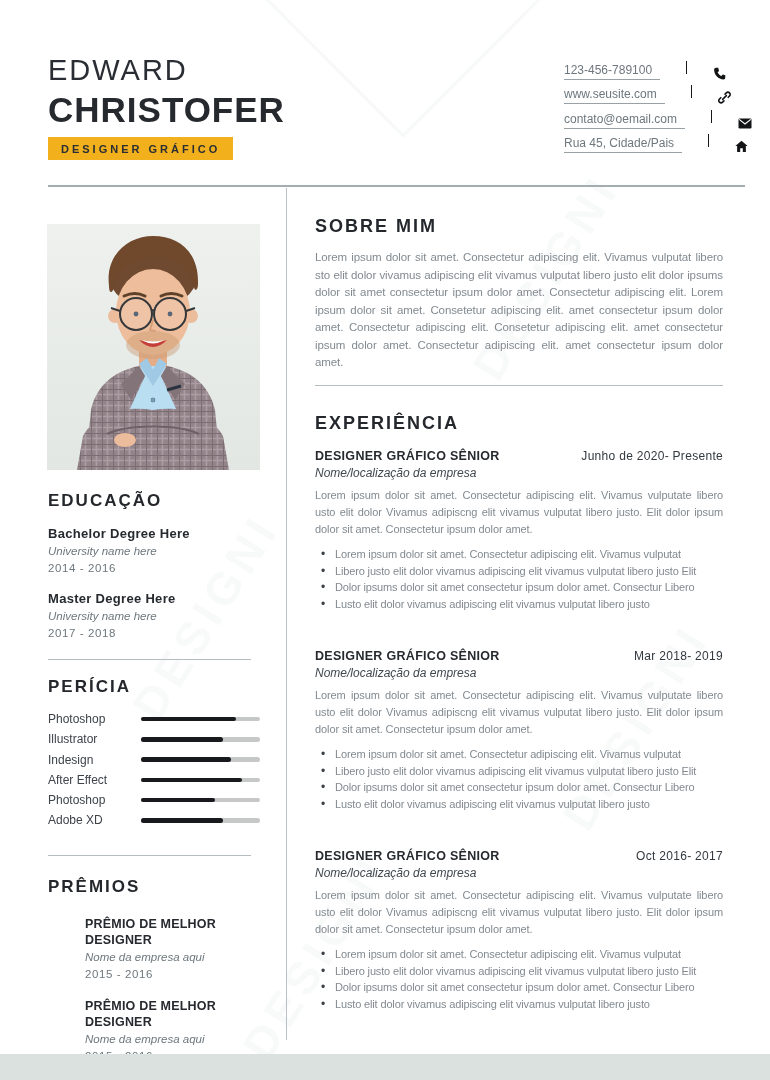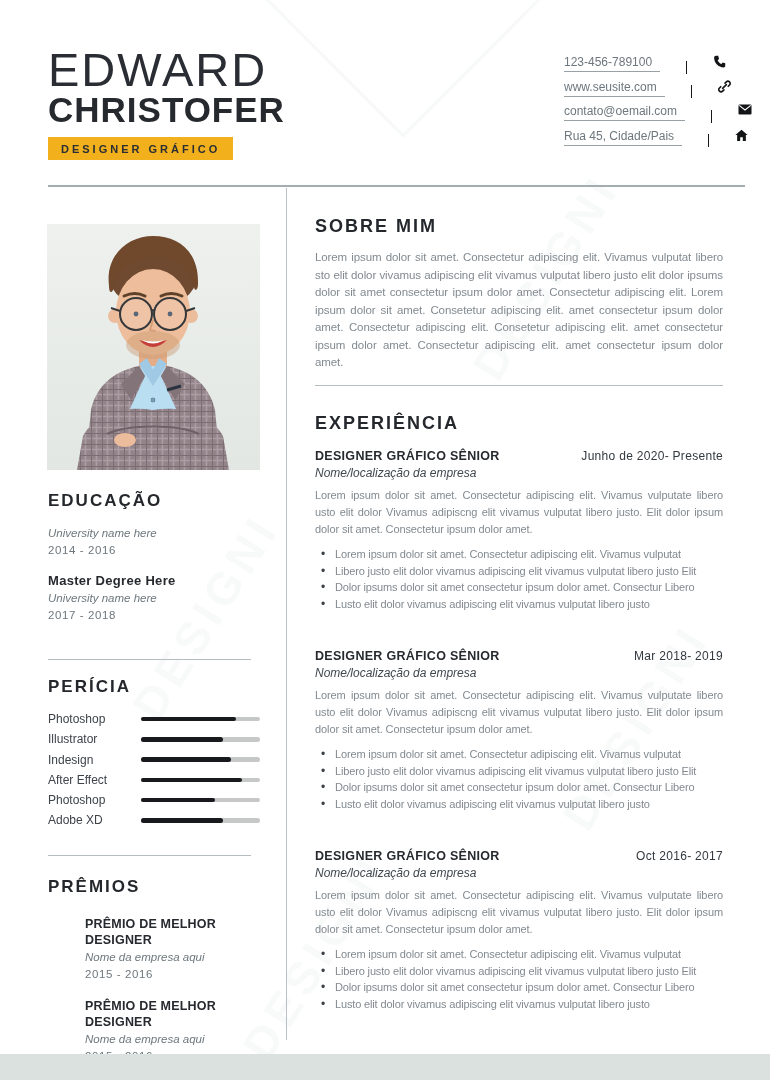--- a/index.html
+++ b/index.html
@@ -6,27 +6,27 @@
   html,body { background:#ffffff; }
   body { font-family:"Liberation Sans","DejaVu Sans",sans-serif; }
   .page { position:relative; width:770px; height:1080px; margin:0 auto; background:#fff; overflow:hidden; }
 
   
   .wm { position:absolute; font-size:46px; font-weight:bold; color:rgba(125,138,138,0.055); transform:rotate(-58deg); letter-spacing:6px; pointer-events:none; }
   .wm-chevron { position:absolute; width:230px; height:230px; border:3px solid rgba(140,152,152,0.07); transform:rotate(45deg); left:288px; top:-140px; pointer-events:none; }
 
   
   .name-block { position:absolute; left:48px; top:50px; }
-  .first-name { font-size:47px; line-height:40px; font-weight:400; color:#2a2e34; letter-spacing:2px; }
+  .first-name { font-size:29px; line-height:40px; font-weight:400; color:#2a2e34; letter-spacing:2px; }
   .last-name  { font-size:35px; line-height:40px; font-weight:700; color:#26292e; letter-spacing:1px; }
   .role-badge { display:inline-block; margin-top:7px; background:#f2b01c; color:#2b2e33; font-size:11px; font-weight:700; letter-spacing:3px; padding:6px 13px 5px 13px; }
 
   
   .contact { position:absolute; right:48px; top:55px; width:158px; }
-  .contact-row { display:flex; align-items:flex-start; height:24.5px;gap:26px; }
+  .contact-row { display:flex; align-items:flex-end; height:24.5px;gap:26px; }
   .contact-text { flex:1; display:flex; align-items:center; justify-content:flex-end; font-size:12px; color:#6d777d; border-bottom:1px solid #98a2a6; padding-right:8px; padding-bottom:2px; white-space:nowrap; }
   .contact-sep { width:0; border-left:1.5px solid #16181a; height:13px; align-self:center; }
   .contact-icon { width:24px; display:flex; align-items:center; justify-content:center; }
   .contact-icon svg { display:block; }
 
   
   .rule-top { position:absolute; left:48px; top:185px; width:697px; height:2px; background:#a3acb0; }
   .v-divider { position:absolute; left:286px; top:188px; width:1px; height:852px; background:#b9c0c3; }
   .rule-right { position:absolute; left:315px; top:385px; width:408px; height:1px; background:#b6bdc0; }
   .sep-left { position:absolute; left:48px; width:203px; height:1px; background:#b6bdc0; }
@@ -190,20 +190,21 @@
 
       <path d="M106 96 L103 106 L108 107" stroke="#d89f79" stroke-width="2" fill="none" stroke-linecap="round"></path>
       <path d="M92 116 Q106 130 120 116 Q106 121 92 116 Z" fill="#c53f3a"></path>
       <path d="M95 116 Q106 123 117 116 Q106 119 95 116 Z" fill="#ffffff"></path>
     </svg>
   </div>
 
   <div class="left-sec" style="top:490px;">
     <h2 class="sec">EDUCAÇÃO</h2>
     <div class="edu-entry">
+      <div class="edu-degree">Bachelor Degree Here</div>
       <div class="edu-school">University name here</div>
       <div class="edu-period">2014 - 2016</div>
     </div>
     <div class="edu-entry">
       <div class="edu-degree">Master Degree Here</div>
       <div class="edu-school">University name here</div>
       <div class="edu-period">2017 - 2018</div>
     </div>
   </div>
 

